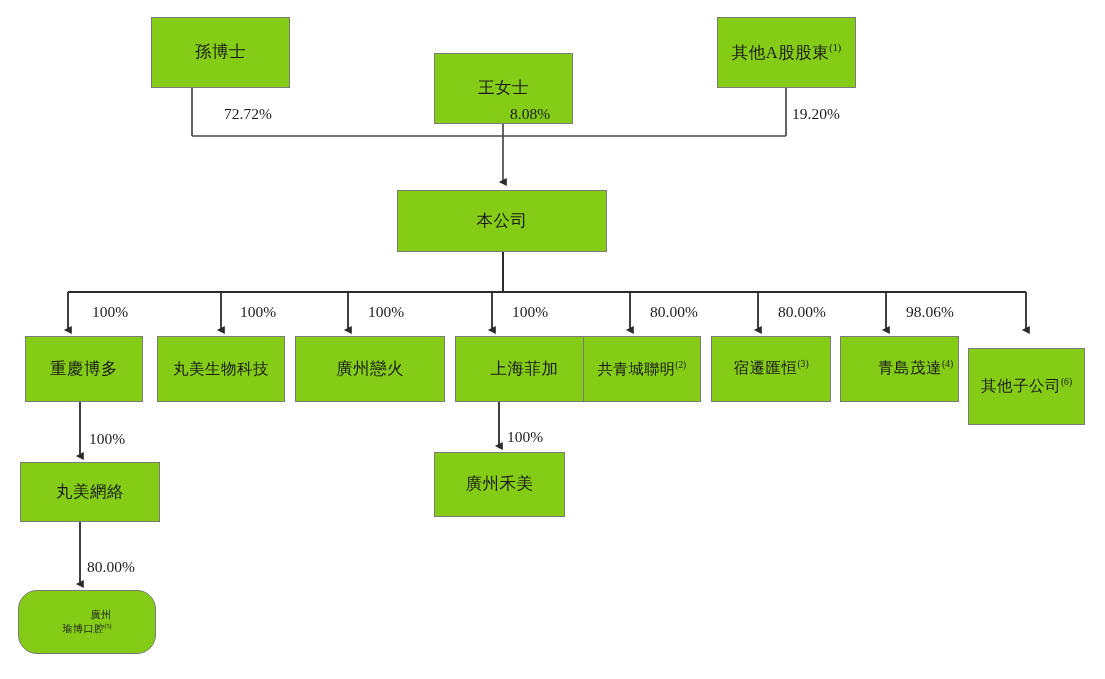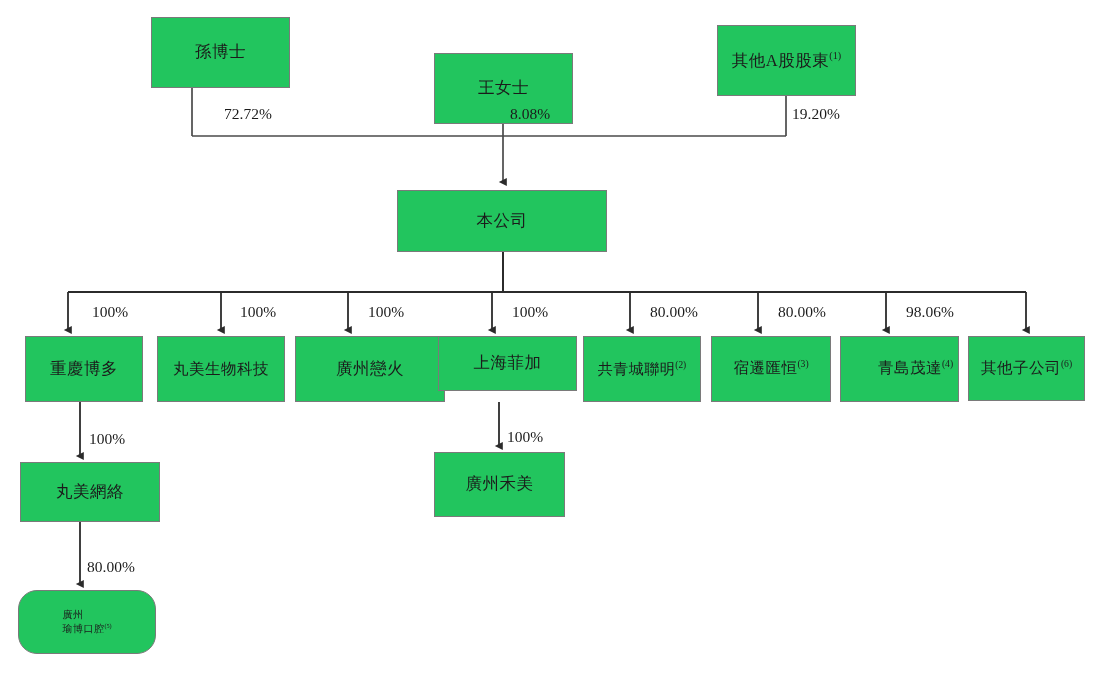--- a/index.html
+++ b/index.html
@@ -20,25 +20,25 @@
     left: 0;
     top: 0;
     width: 1105px;
     height: 679px;
     pointer-events: none;
   }
   .node {
     position: absolute;
     box-sizing: border-box;
     border: 1.3px solid #7a7a7a;
-    background: #22c55e;
+    background: #84cc16;
     display: flex;
     align-items: center;
     justify-content: center;
-    text-align: left;
+    text-align: right;
     color: #1b1b1b;
     font-size: 16.5px;
     line-height: 1.35;
     letter-spacing: 0.5px;
   }
   .node .node-label {
     display: block;
     white-space: pre-line;
   }
   .node sup {
@@ -98,57 +98,57 @@
   </svg>
 
   <div class="node" style="left:151px; top:17px; width:139px; height:71px;">
     <span class="node-label">孫博士</span>
   </div>
 
   <div class="node" style="left:434px; top:17px; width:139px; height:71px;margin-top:36px;">
     <span class="node-label">王女士</span>
   </div>
 
-  <div class="node" style="left:717px; top:17px; width:139px; height:71px;margin-top:8px;">
+  <div class="node" style="left:717px; top:17px; width:139px; height:71px;">
     <span><span class="node-label" style="display:inline">其他A股股東</span><sup>(1)</sup></span>
   </div>
 
   <div class="node" style="left:397px; top:190px; width:210px; height:62px;">
     <span class="node-label">本公司</span>
   </div>
 
   <div class="node" style="left:25px; top:336px; width:118px; height:66px;">
     <span class="node-label">重慶博多</span>
   </div>
 
   <div class="node" style="left:157px; top:336px; width:128px; height:66px; font-size:15.5px;">
     <span class="node-label">丸美生物科技</span>
   </div>
 
   <div class="node" style="left:295px; top:336px; width:150px; height:66px;">
     <span class="node-label">廣州戀火</span>
   </div>
 
-  <div class="node" style="left:438px; top:336px; width:139px; height:55px;">
+  <div class="node" style="left:455px; top:336px; width:139px; height:66px;">
     <span class="node-label">上海菲加</span>
   </div>
 
   <div class="node" style="left:583px; top:336px; width:118px; height:66px; font-size:15px;">
     <span><span class="node-label" style="display:inline">共青城聯明</span><sup>(2)</sup></span>
   </div>
 
   <div class="node" style="left:711px; top:336px; width:120px; height:66px; font-size:15.5px;">
     <span><span class="node-label" style="display:inline">宿遷匯恒</span><sup>(3)</sup></span>
   </div>
 
   <div class="node" style="left:840px; top:336px; width:119px; height:66px; font-size:15.5px;padding-left:32px;">
     <span><span class="node-label" style="display:inline">青島茂達</span><sup>(4)</sup></span>
   </div>
 
-  <div class="node" style="left:968px; top:336px; width:117px; height:65px; font-size:15.5px;">
+  <div class="node" style="left:968px; top:348px; width:117px; height:77px; font-size:15.5px;">
     <span><span class="node-label" style="display:inline">其他子公司</span><sup>(6)</sup></span>
   </div>
 
   <div class="node" style="left:20px; top:462px; width:140px; height:60px;">
     <span class="node-label">丸美網絡</span>
   </div>
 
   <div class="node" style="left:434px; top:452px; width:131px; height:65px;">
     <span class="node-label">廣州禾美</span>
   </div>

